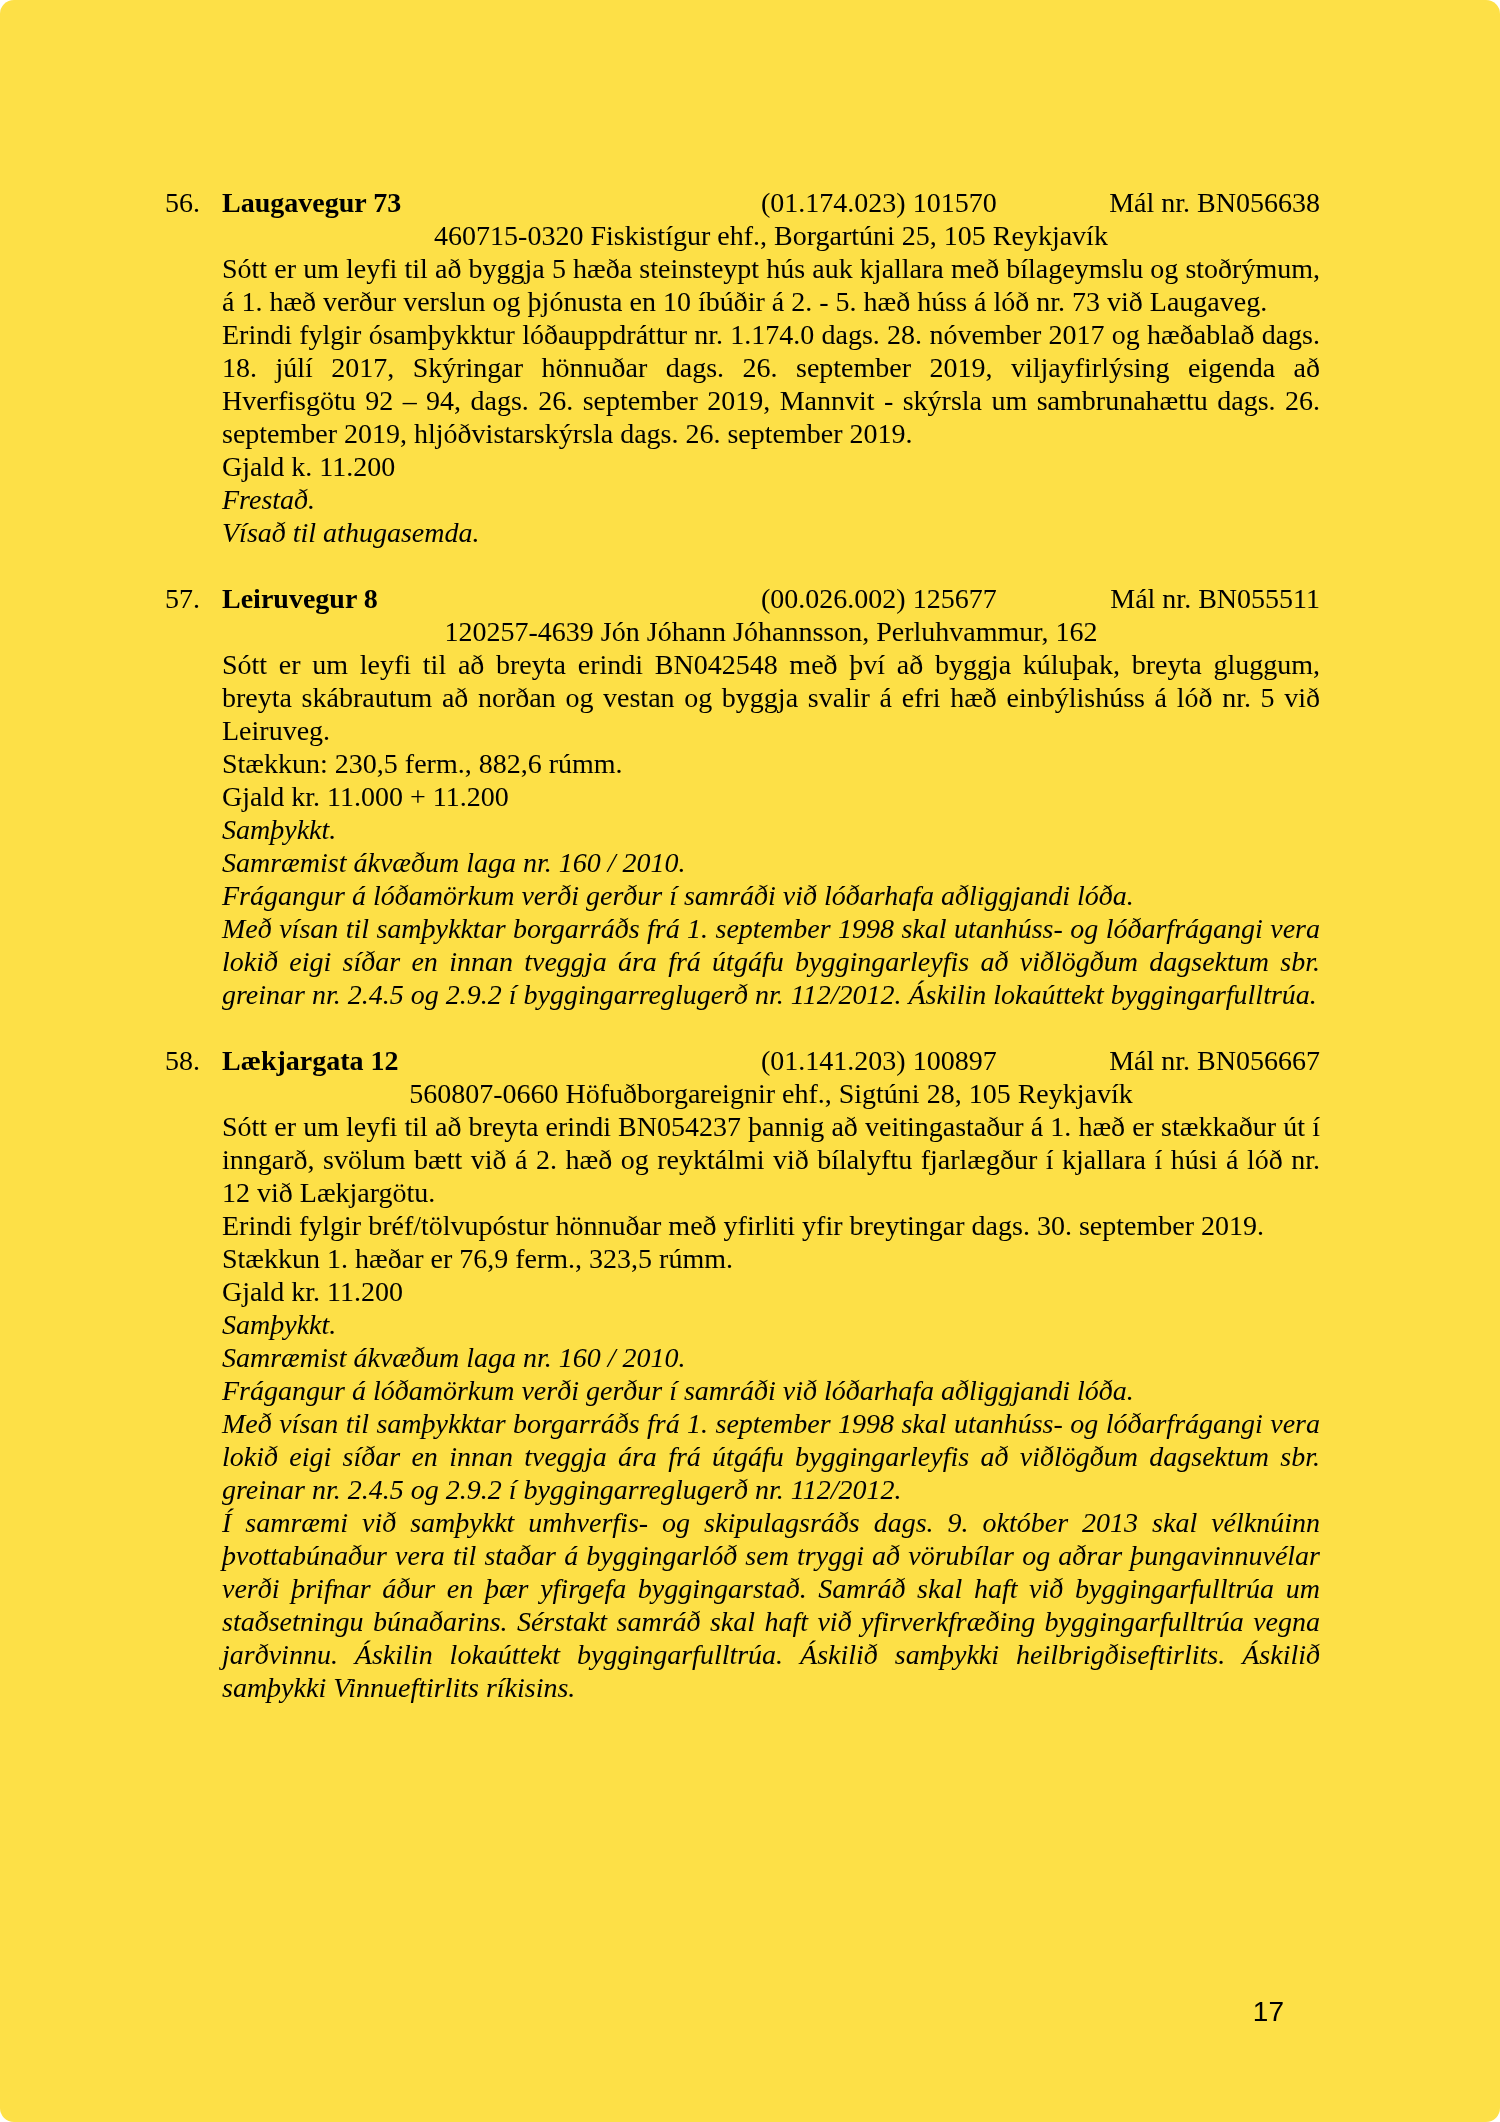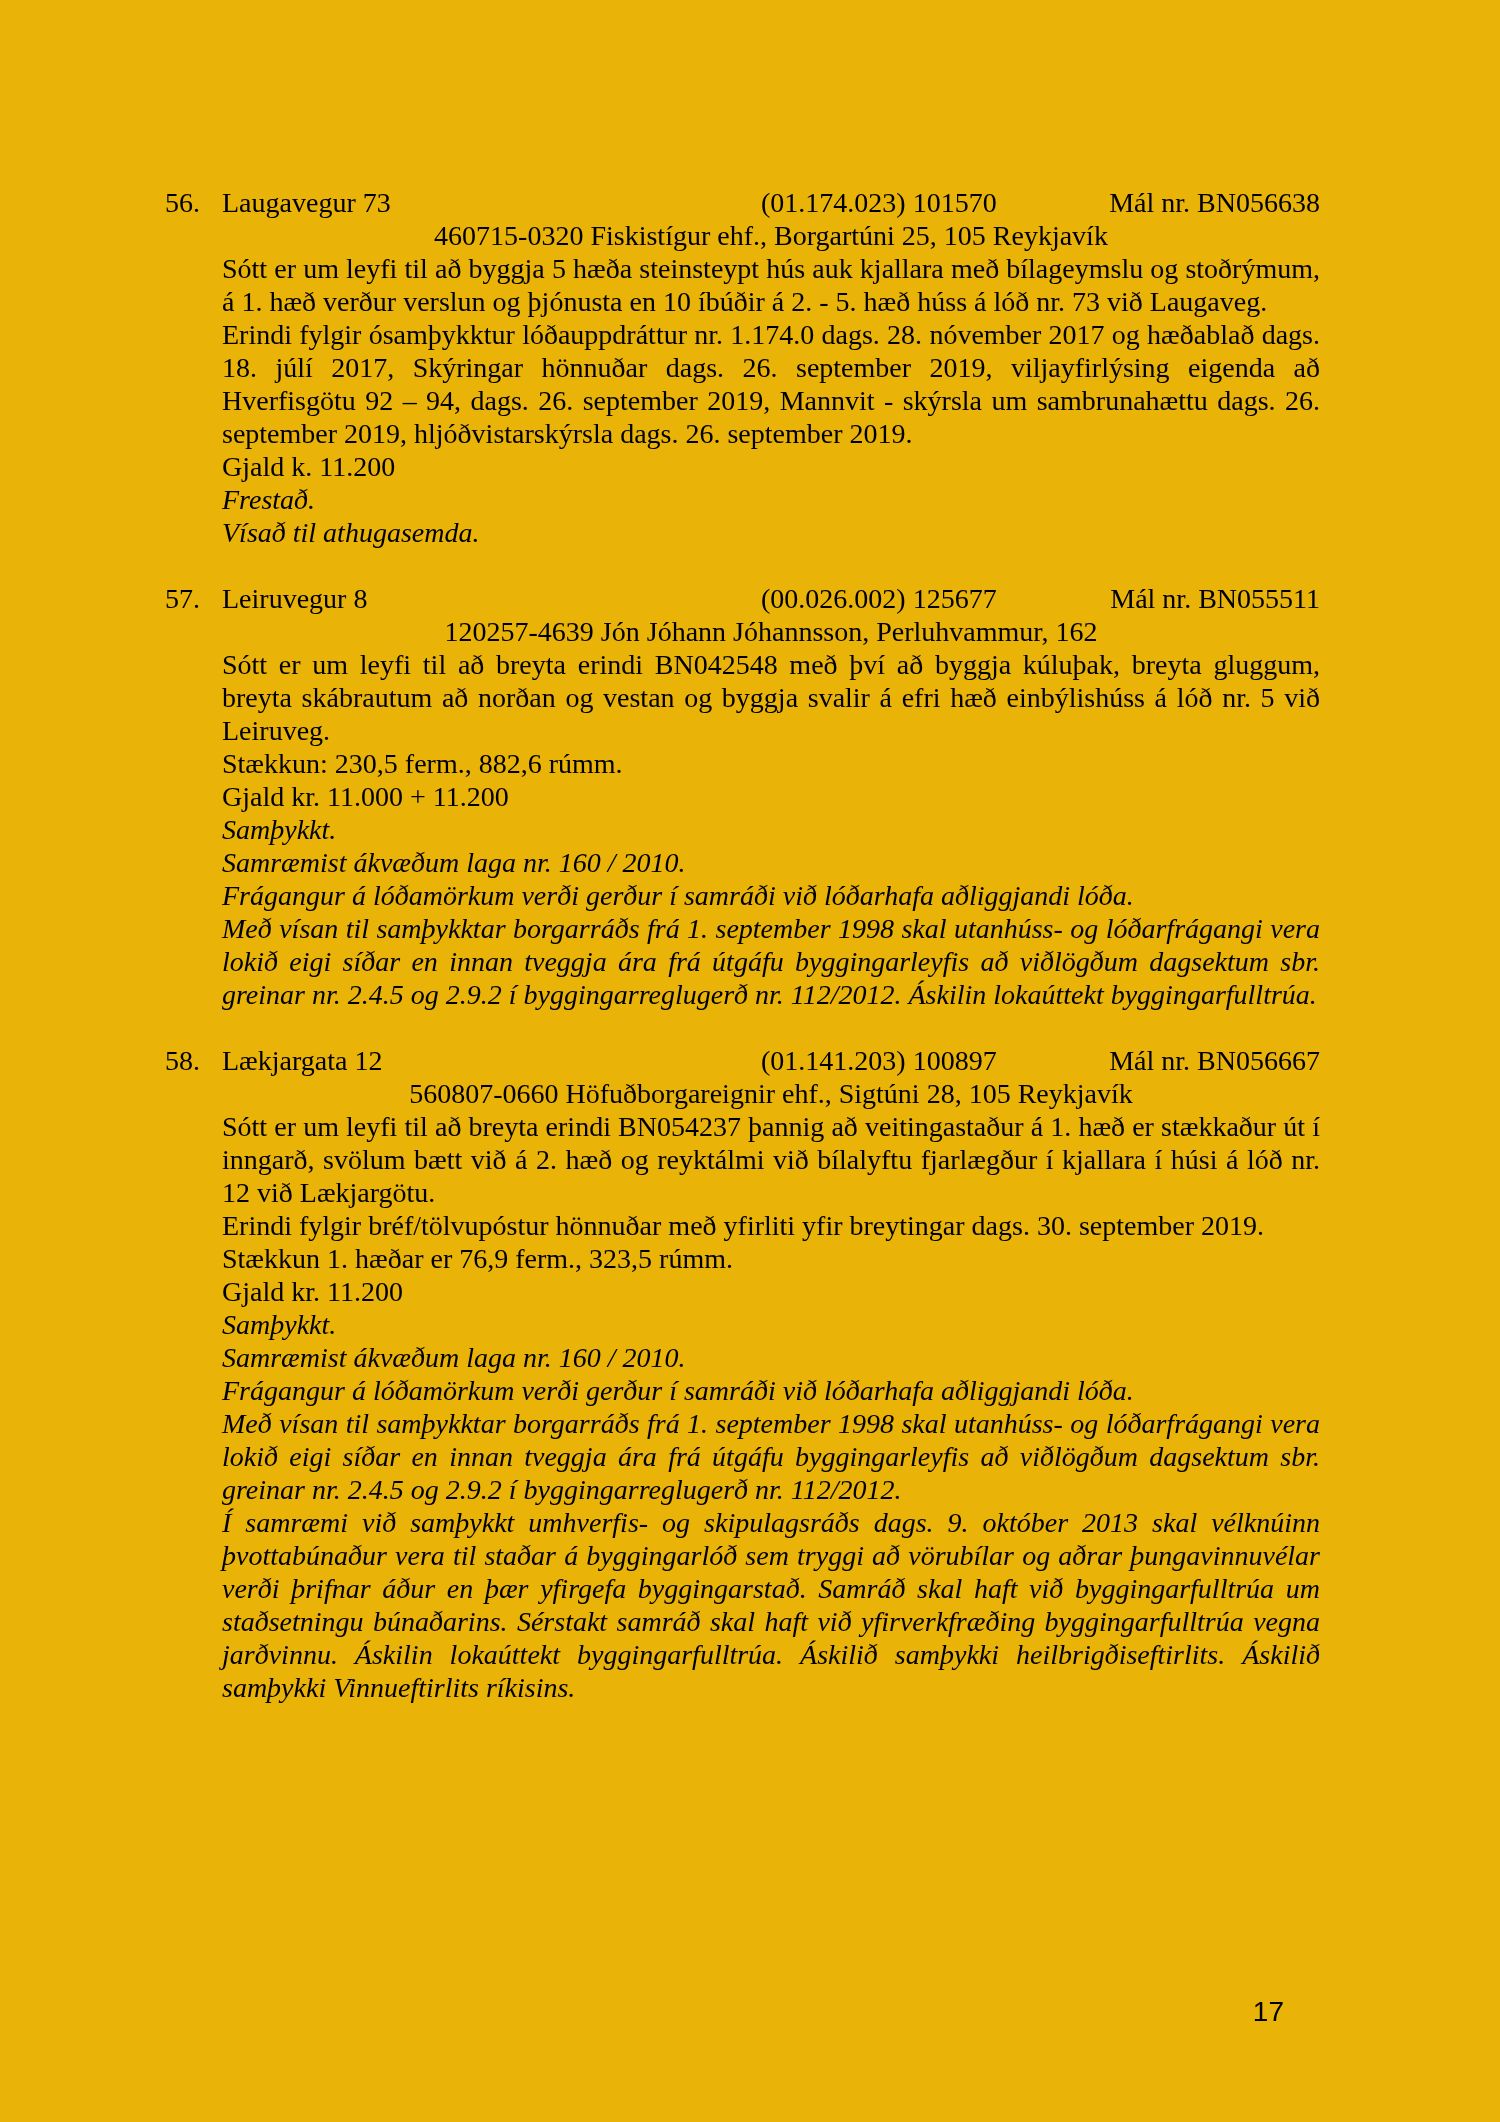--- a/index.html
+++ b/index.html
@@ -1,37 +1,38 @@
 <!DOCTYPE html>
 <html><head>
 <meta charset="utf-8">
 <style>
   * { margin: 0; padding: 0; box-sizing: border-box; }
   html, body { background: #ffffff; }
   .page {
     position: relative;
     width: 1500px;
     height: 2122px;
-    background: #eab308;
+    background: #fde047;
     color: #000000;
     font-family: "Liberation Serif", serif;
     font-size: 28px;
     line-height: 33px;
     overflow: hidden;
+    border-radius: 14px;
   }
   .content {
     position: absolute;
     left: 222px;
     top: 186px;
     width: 1098px;
   }
   .item { position: relative; margin-bottom: 33px; }
   .item-header { position: relative; white-space: nowrap; }
   .item-num { position: absolute; left: -57px; top: 0; }
-  .item-title { font-weight: normal; }
+  .item-title { font-weight: bold; }
   .item-parcel { position: absolute; left: 539px; top: 0; }
   .item-case { position: absolute; right: 0; top: 0; }
   .para { text-align: justify; }
   .para.italic { font-style: italic; }
   .owner-line { text-align: center; }
   .page-number {
     position: absolute;
     top: 1995px;
     right: 216px;
     font-family: "Liberation Sans", sans-serif;

